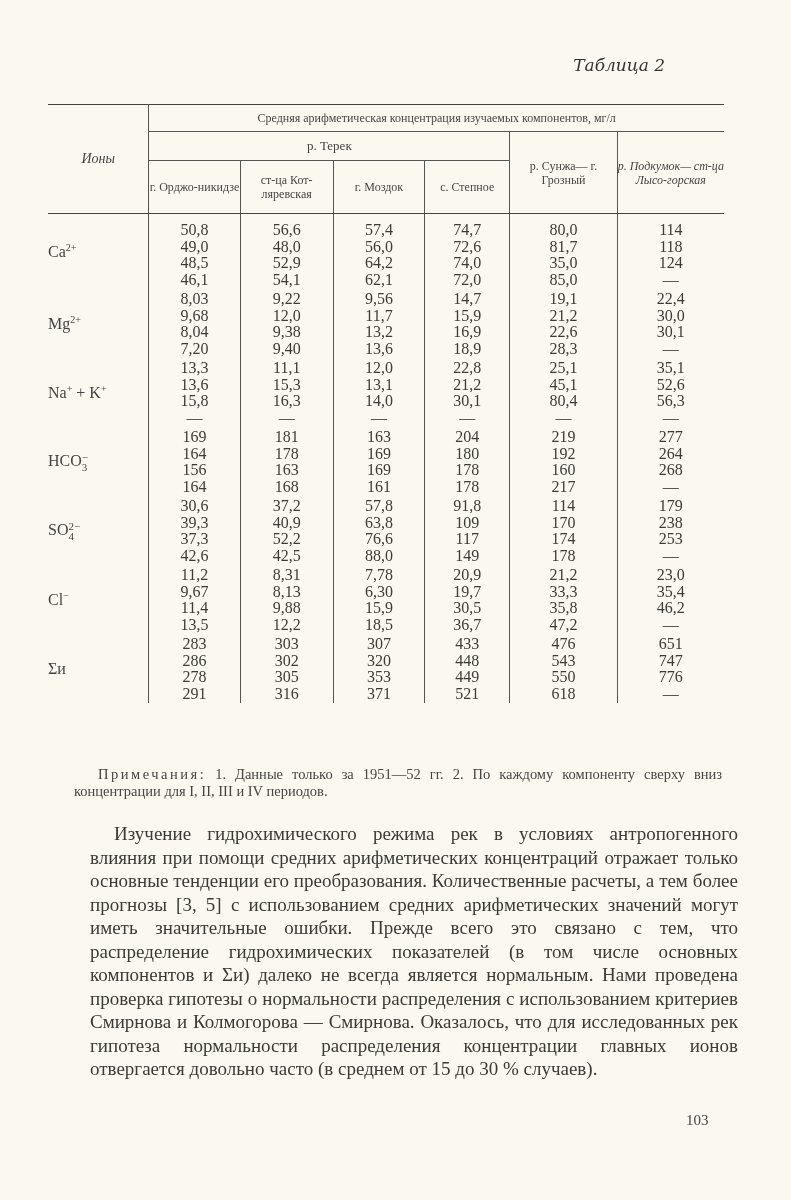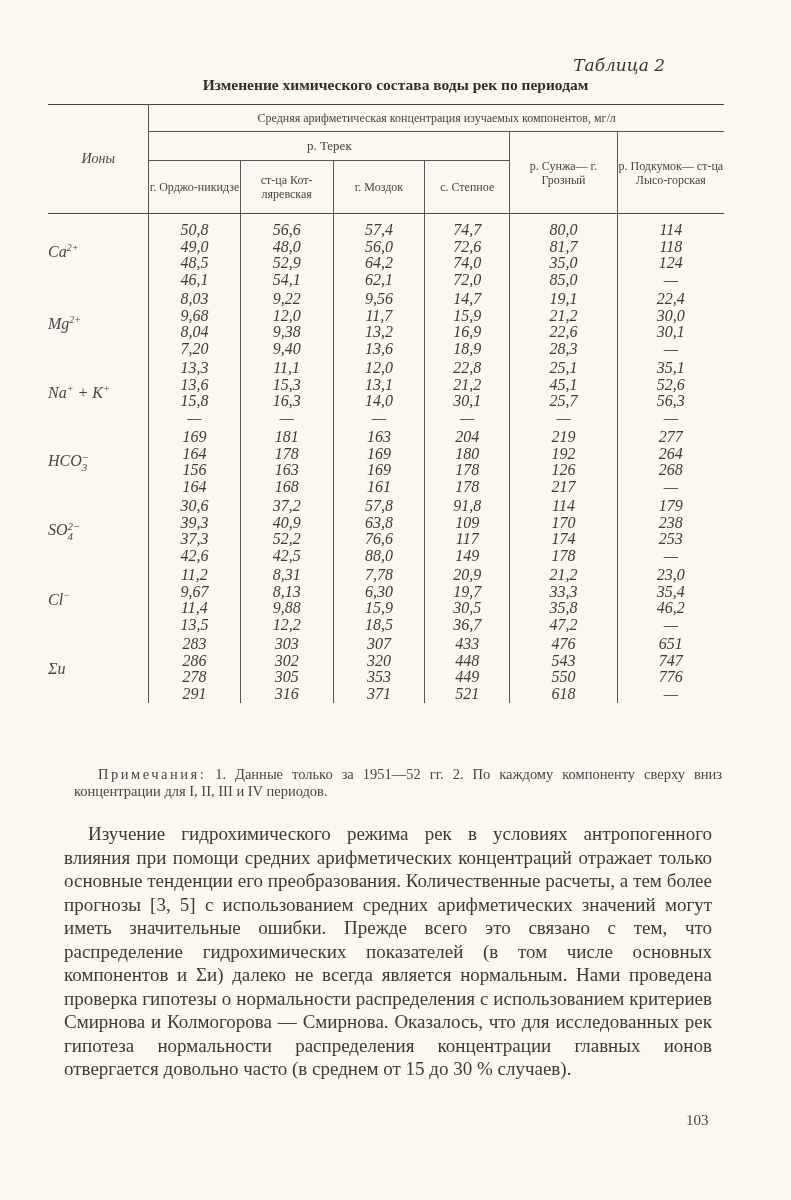--- a/index.html
+++ b/index.html
@@ -38,56 +38,55 @@
   .ions-head { width: 100px; height: 106px; }
   td.ion {
     width: 100px; text-align: left; font-size: 16px; color: #444;
     vertical-align: middle; padding: 0;
   }
   td.val {
     text-align: center; vertical-align: top; padding: 0;
     font-size: 16px; line-height: 16.5px; color: #3b3b38;
   }
   td.val span { display: block; }
-  .gr td { padding-top: 2px; padding-bottom: 1px; font-style: italic; }
+  .gr td { padding-top: 2px; padding-bottom: 1px; }
   sup, sub { font-size: 10px; }
   .notes {
     position: absolute; left: 74px; top: 766px; width: 648px;
     font-family: "Liberation Serif", serif; font-size: 14.5px; line-height: 17px;
     color: #444; text-align: justify;
   }
   .notes .spaced { letter-spacing: 2.5px; }
   .notes .indent { padding-left: 24px; }
   .body-text {
-    position: absolute; left: 64px; top: 822px; width: 648px;
+    position: absolute; left: 90px; top: 822px; width: 648px;
     font-family: "Liberation Serif", serif; font-size: 19px; line-height: 23.5px;
     color: #3a3a36; text-align: justify; text-indent: 24px;
   }
   .page-number {
     position: absolute; left: 686px; top: 1112px; font-size: 15px; color: #444;
     font-family: "Liberation Serif", serif;
   }
 </style>
 </head>
 <body>
 
 <div class="page">
   <div class="table-label">Таблица 2</div>
-  <div class="table-title">Изменение химического состава воды рек по периодам</div>
 
   <table class="data">
     <thead>
       <tr class="top-rule">
         <th rowspan="3" class="ions-head bottom-head" style="font-size:14px;font-style:italic;">Ионы</th>
         <th colspan="6" class="vl" style="height:26px;">Средняя арифметическая концентрация изучаемых компонентов, мг/л</th>
       </tr>
       <tr>
         <th colspan="4" class="vl hl-bottom" style="height:28px; font-size:13px; border-top:1px solid #555;">р. Терек</th>
         <th rowspan="2" class="vl bottom-head" style="width:106px; border-top:1px solid #555;">р. Сунжа— г. Грозный</th>
-        <th rowspan="2" class="vl bottom-head" style="width:106px; border-top:1px solid #555;">р. Подкумок— ст-ца Лысо-горская</th>
+        <th rowspan="2" class="vl bottom-head" style="width:106px; border-top:1px solid #555;font-style:italic;">р. Подкумок— ст-ца Лысо-горская</th>
       </tr>
       <tr>
         <th class="vl bottom-head" style="width:90px; height:52px;">г. Орджо-никидзе</th>
         <th class="vl bottom-head" style="width:92px;">ст-ца Кот-ляревская</th>
         <th class="vl bottom-head" style="width:90px;margin-top:36px;">г. Моздок</th>
         <th class="vl bottom-head" style="width:84px;">с. Степное</th>
       </tr>
     </thead>
     <tbody id="tbody">
         <tr class="gr">
@@ -190,21 +189,21 @@
           </td>
           <td class="val vl">
             <span>22,8</span>
             <span>21,2</span>
             <span>30,1</span>
             <span>—</span>
           </td>
           <td class="val vl">
             <span>25,1</span>
             <span>45,1</span>
-            <span>25,7</span>
+            <span>80,4</span>
             <span>—</span>
           </td>
           <td class="val vl">
             <span>35,1</span>
             <span>52,6</span>
             <span>56,3</span>
             <span>—</span>
           </td>
         </tr>
         <tr class="gr">
@@ -232,21 +231,21 @@
           </td>
           <td class="val vl">
             <span>204</span>
             <span>180</span>
             <span>178</span>
             <span>178</span>
           </td>
           <td class="val vl">
             <span>219</span>
             <span>192</span>
-            <span>126</span>
+            <span>160</span>
             <span>217</span>
           </td>
           <td class="val vl">
             <span>277</span>
             <span>264</span>
             <span>268</span>
             <span>—</span>
           </td>
         </tr>
         <tr class="gr">

